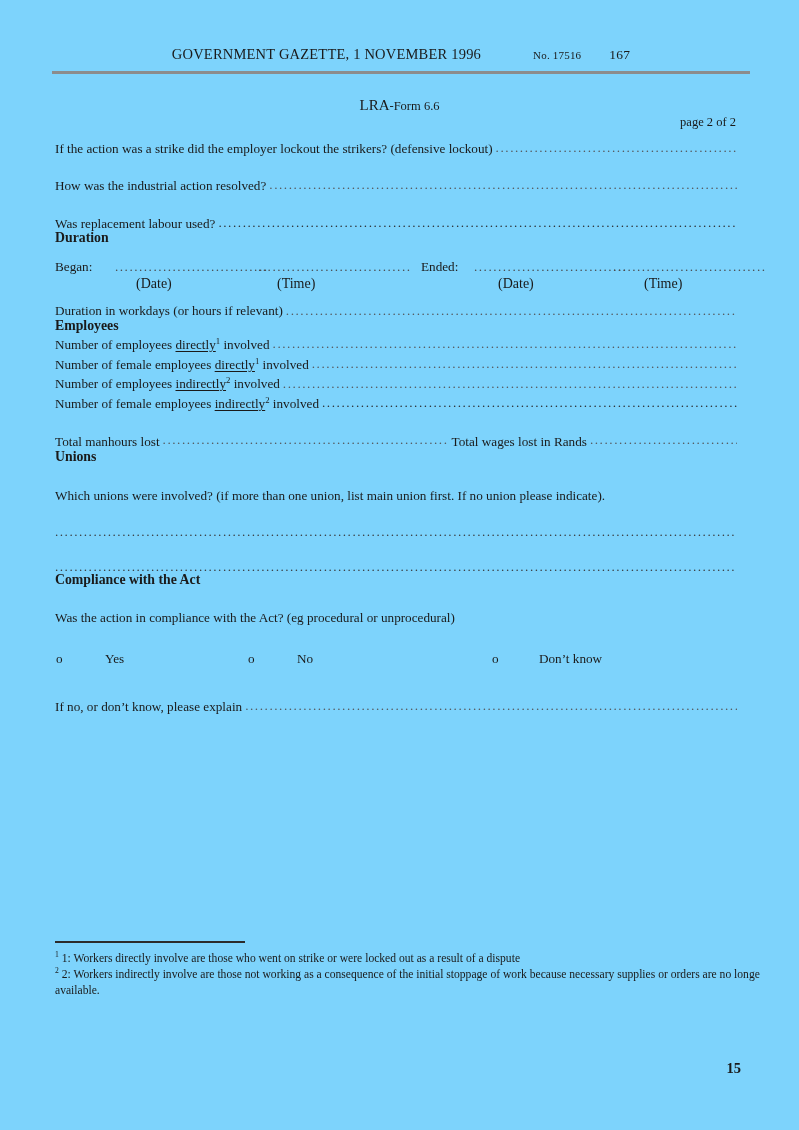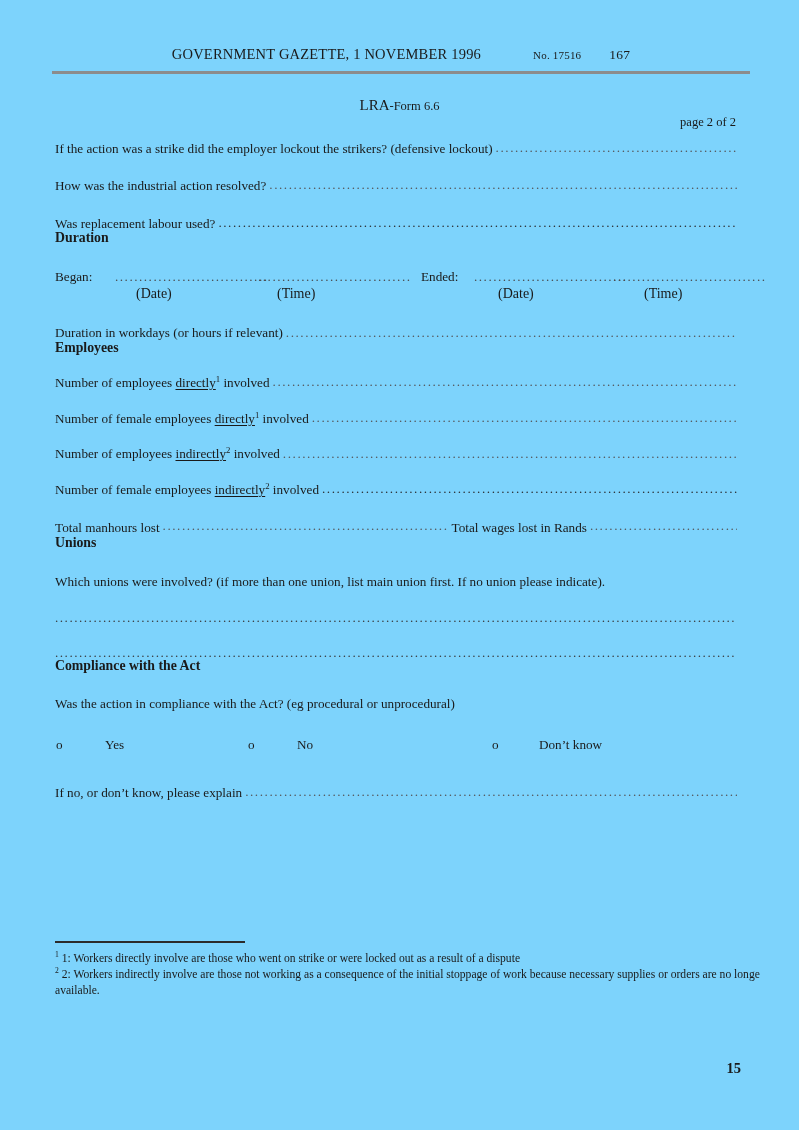--- a/index.html
+++ b/index.html
@@ -129,21 +129,21 @@
     line-height: 1;
   }
 
   .sec-duration { margin-top: 42px; }
   .sec-employees { margin-top: 44px; }
   .sec-unions { margin-top: 40px; }
   .sec-compliance { margin-top: 42px; }
 
   
   .duration-line {
-    margin-top: 24px;
+    margin-top: 14px;
     position: relative;
     height: 36px;
     white-space: nowrap;
     text-decoration: underline;
   }
   .dl-item {
     position: absolute;
     top: 0;
     white-space: nowrap;
   }
@@ -153,23 +153,23 @@
     color: #4a4d51;
     font-size: 13.2px;
   }
   .dl-cap {
     position: absolute;
     top: 17px;
     font-size: 14px;
     white-space: nowrap;
   }
 
-  .duration-workdays { margin-top: 20px; text-align: right; }
-
-  .emp-row { margin-top: 20px; text-align: right; }
+  .duration-workdays { margin-top: 8px; text-align: right; }
+
+  .emp-row { margin-top: 4px; text-align: right; }
   .emp-row:first-of-type { margin-top: 24px; }
 
   .u { text-decoration: underline; text-underline-offset: 1.5px; }
   sup {
     font-size: 0.66em;
     vertical-align: super;
     line-height: 0;
   }
 
   

